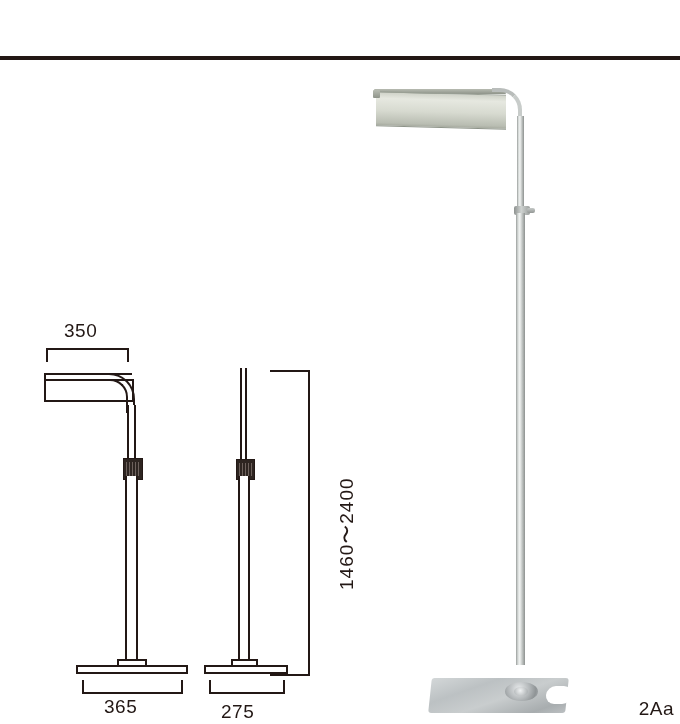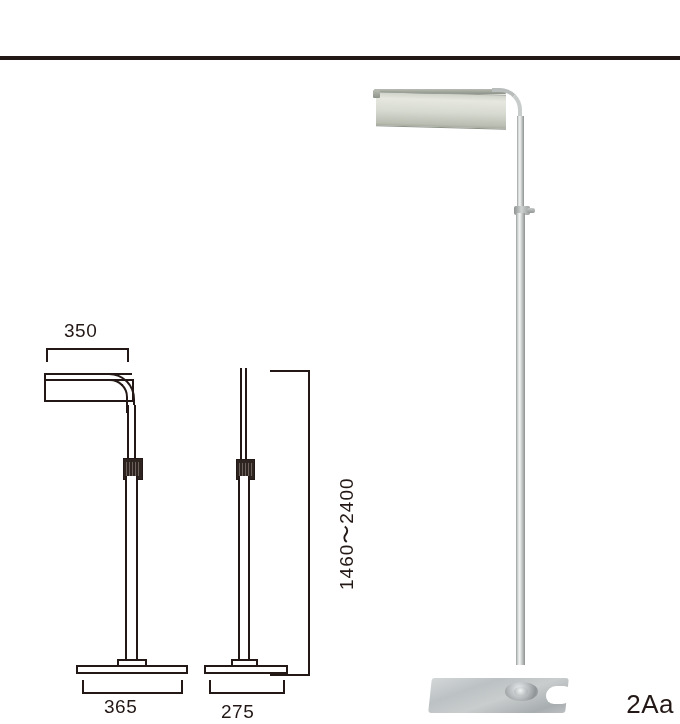--- a/index.html
+++ b/index.html
@@ -189,21 +189,21 @@
   .photo-hub-inner {
     position: absolute;
     border-radius: 50%;
     background: radial-gradient(circle at 45% 40%, #f0f2f3, #9ea3a5);
   }
 
   .page-mark {
     position: absolute;
     right: 6px;
     bottom: 4px;
-    font-size: 26px;
+    font-size: 19px;
     color: #231815;
     letter-spacing: 0.5px;
   }
 </style>
 </head>
 <body>
 
 <div id="page">
 
 

